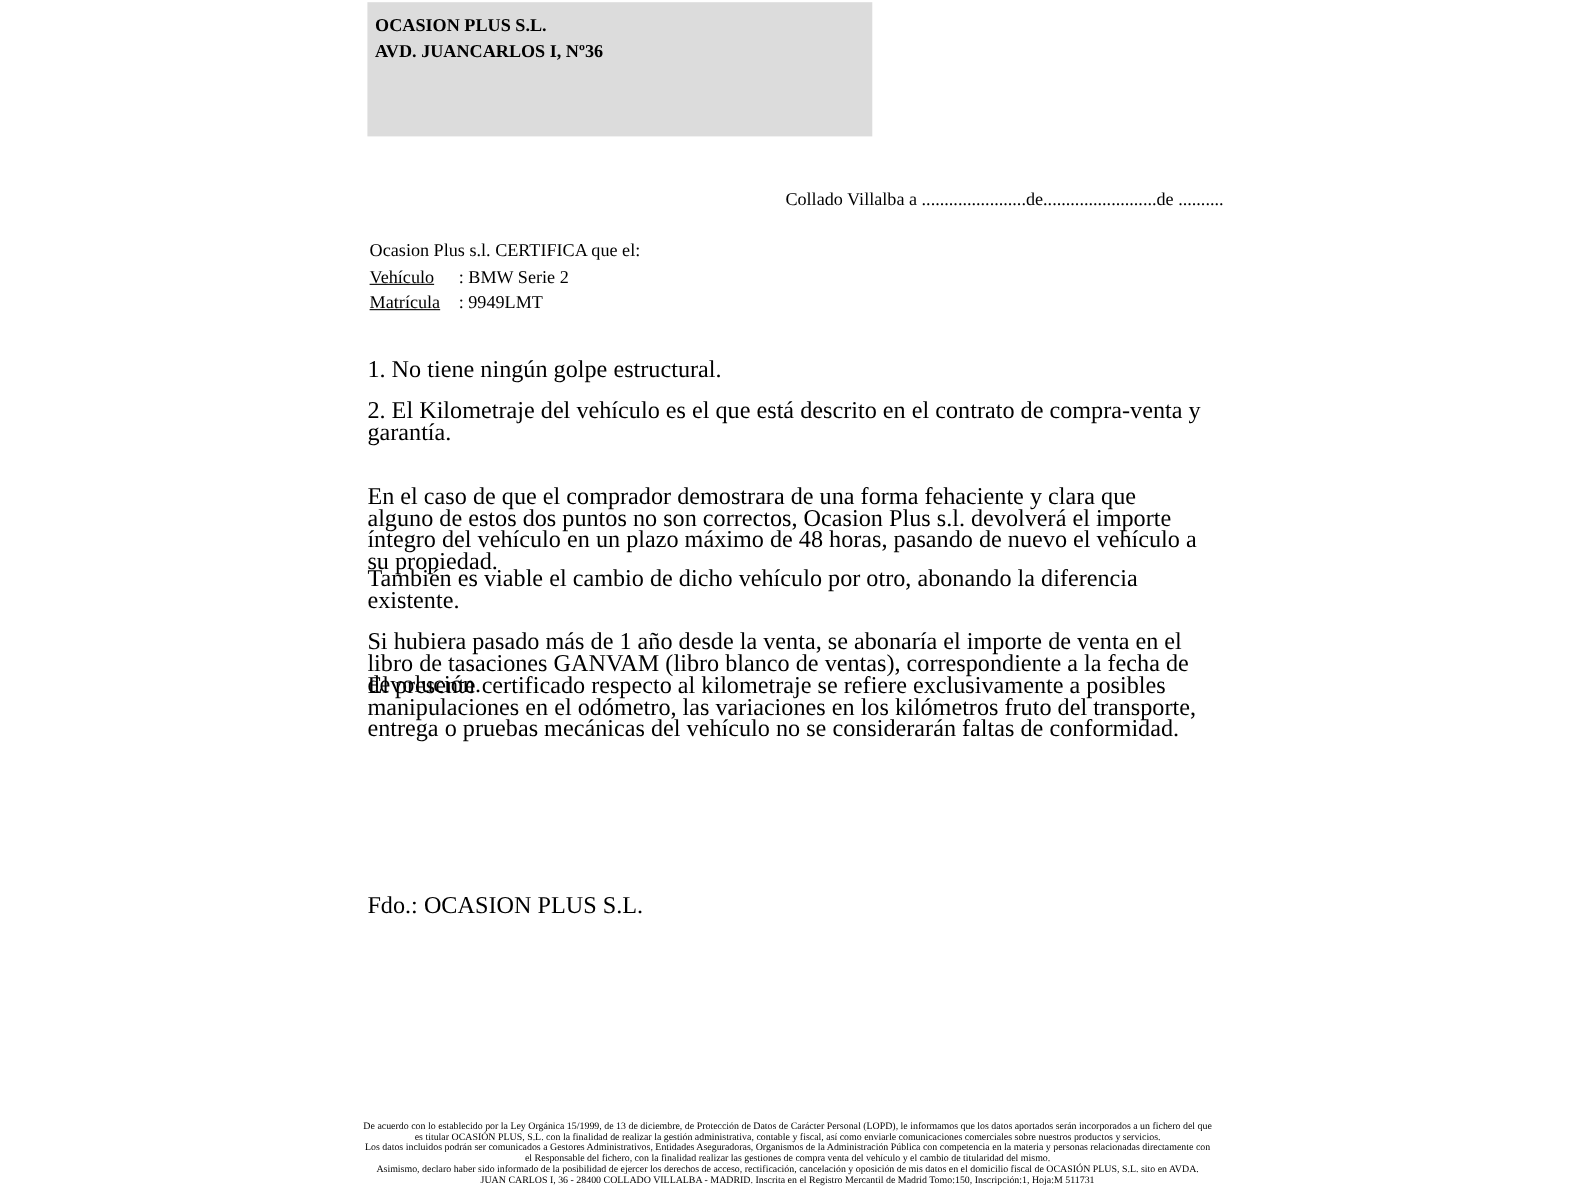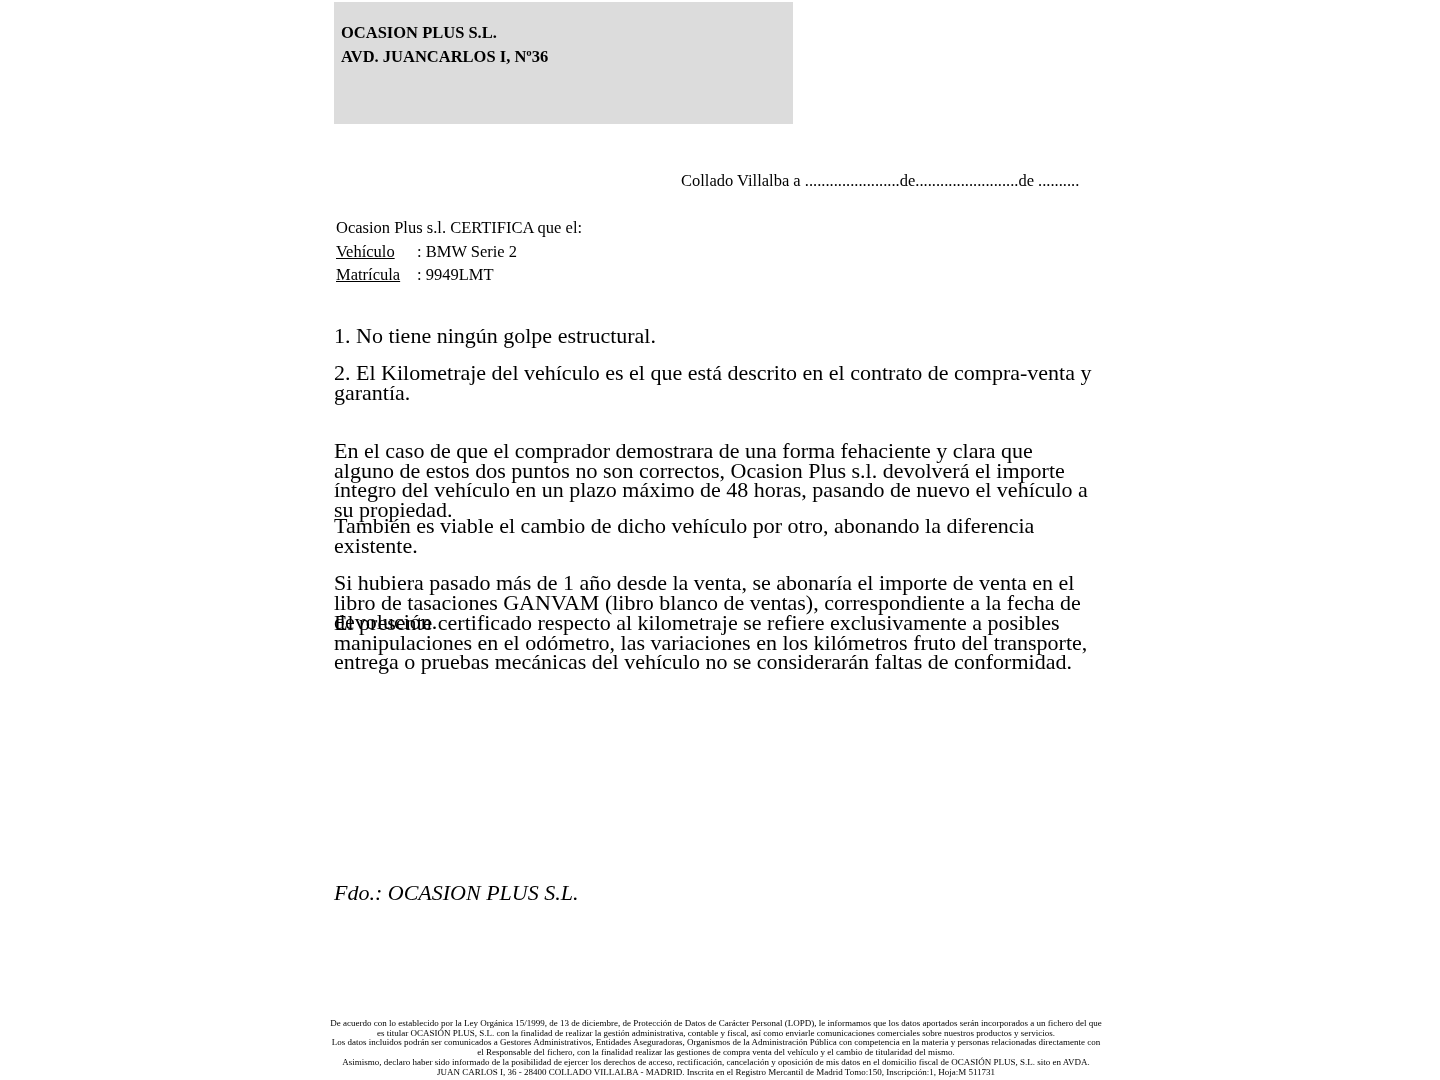--- a/index.html
+++ b/index.html
@@ -11,31 +11,31 @@
     font-family:"Liberation Serif", serif;
     color:#000;
     overflow:hidden;
   }
   .abs { position:absolute; }
 
   .header-box {
     left:334px; top:2px;
     width:459px; height:122px;
     background:#dcdcdc;
-    padding:19px 8px 0 7px;
+    padding:9px 8px 0 7px;
   }
   .header-box .hline {
     font-weight:bold;
     font-size:16.5px;
     line-height:23.6px;
     white-space:nowrap;
   }
 
   .date-line {
-    left:681px; top:171px;
+    left:714px; top:171px;
     font-size:16.5px;
     white-space:nowrap;
   }
 
   .certify {
     left:336px; top:216px;
     font-size:16.5px;
   }
   .certify .crow { line-height:23.5px; }
   .cert-label { display:inline-block; width:81px; }
@@ -46,21 +46,21 @@
     width:764px;
     font-size:22px;
     line-height:19.6px;
   }
   .pt1 { top:326px; }
   .pt2 { top:363px; }
   .pr1 { top:441px; }
   .pr2 { top:516px; }
   .pr3 { top:556px;margin-top:17px; }
   .pr4 { top:613px; }
-  .sig { top:883px;font-style:italic; }
+  .sig { top:813px; }
 
   .footer {
     left:330px; top:1019px;
     width:772px;
     font-size:9px;
     line-height:9.7px;
     text-align:center;
   }
   .footer p { margin:0; }
 </style>

